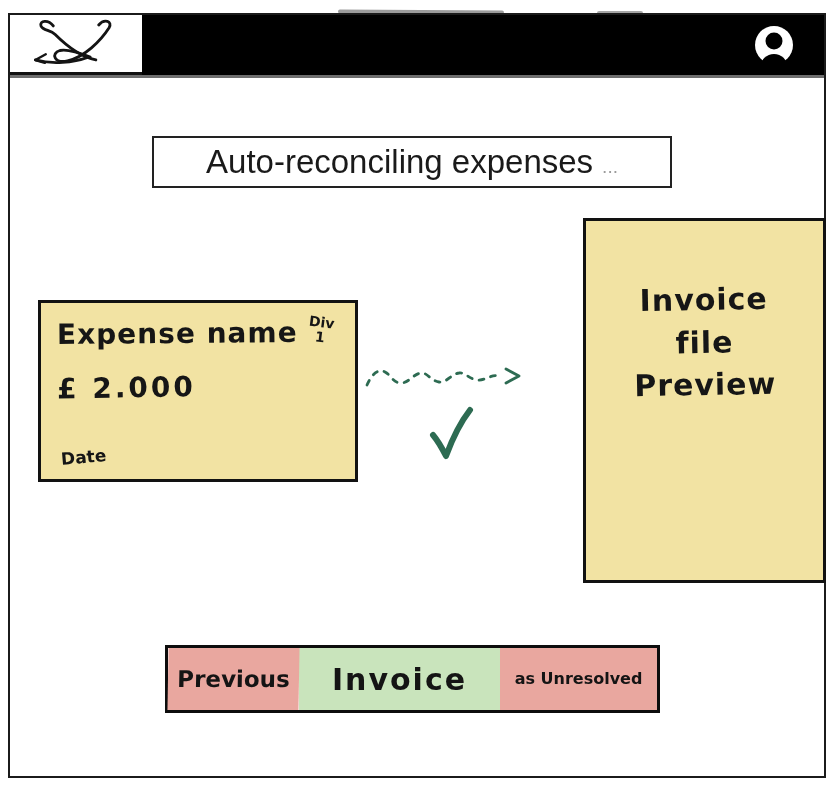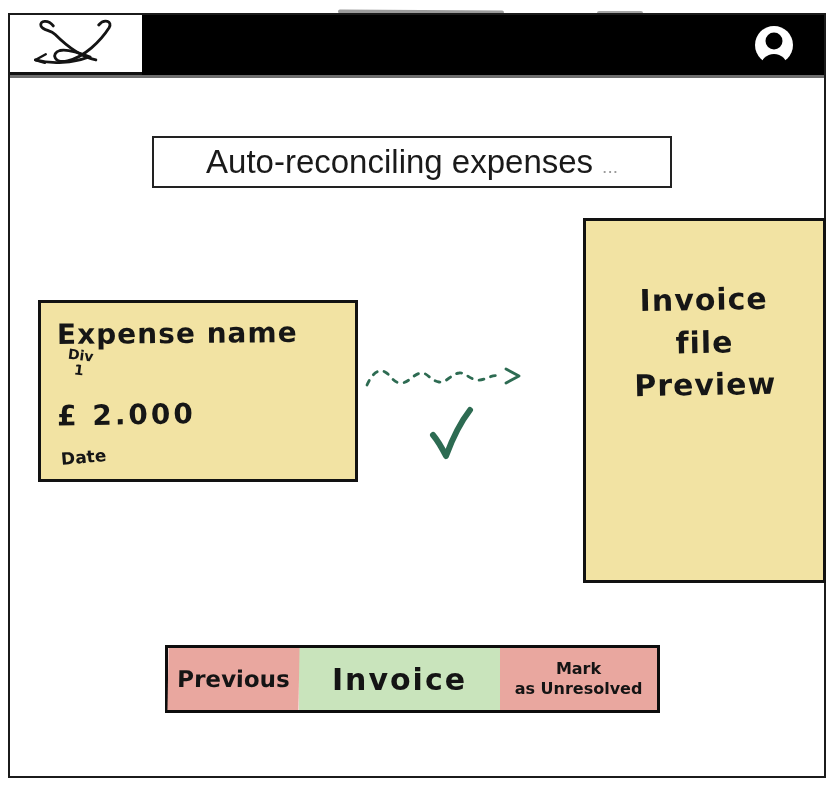--- a/index.html
+++ b/index.html
@@ -26,21 +26,21 @@
              border:2px solid #222;display:flex;align-items:center;justify-content:center;
              box-sizing:border-box;background:#fff;}
   .title-text{font-family:"Liberation Sans",sans-serif;font-size:33px;color:#1a1a1a;
               white-space:nowrap;}
   .title-ellipsis{font-family:"Liberation Sans",sans-serif;font-size:19px;color:#9b9b9b;
                   margin-left:9px;margin-top:10px;}
 
   
   .expense-card{position:absolute;left:28px;top:285px;width:320px;height:182px;
                 background:#f2e3a3;border:3px solid #121212;box-sizing:border-box;}
-  .expense-name-row{display:flex;align-items:flex-start;padding:14px 10px 0 16px;flex-direction:column;}
+  .expense-name-row{display:flex;align-items:flex-start;padding:14px 10px 0 16px;}
   .expense-name{font-size:28px;font-weight:700;letter-spacing:1px;transform:rotate(-.5deg);}
   .division-badge{display:flex;flex-direction:column;align-items:center;margin-left:10px;
                   margin-top:-2px;font-size:14px;font-weight:700;line-height:1.05;
                   transform:rotate(7deg);}
   .expense-amount{font-size:28px;font-weight:700;letter-spacing:3px;margin:20px 0 0 16px;
                   transform:rotate(-1deg);}
   .expense-date{position:absolute;left:20px;bottom:12px;font-size:17px;font-weight:700;
                 transform:rotate(-5deg);}
 
   
@@ -134,19 +134,18 @@
         <div>Invoice</div>
         <div>file</div>
         <div>Preview</div>
       </div>
     </div>
 
     <div class="action-bar">
       <button class="btn-previous">Previous</button>
       <button class="btn-resume">Invoice</button>
       <button class="btn-mark">
-        <div>Mark</div>
         <div>as Unresolved</div>
       </button>
     </div>
 
   </div>
 </div>
 
 </body></html>

